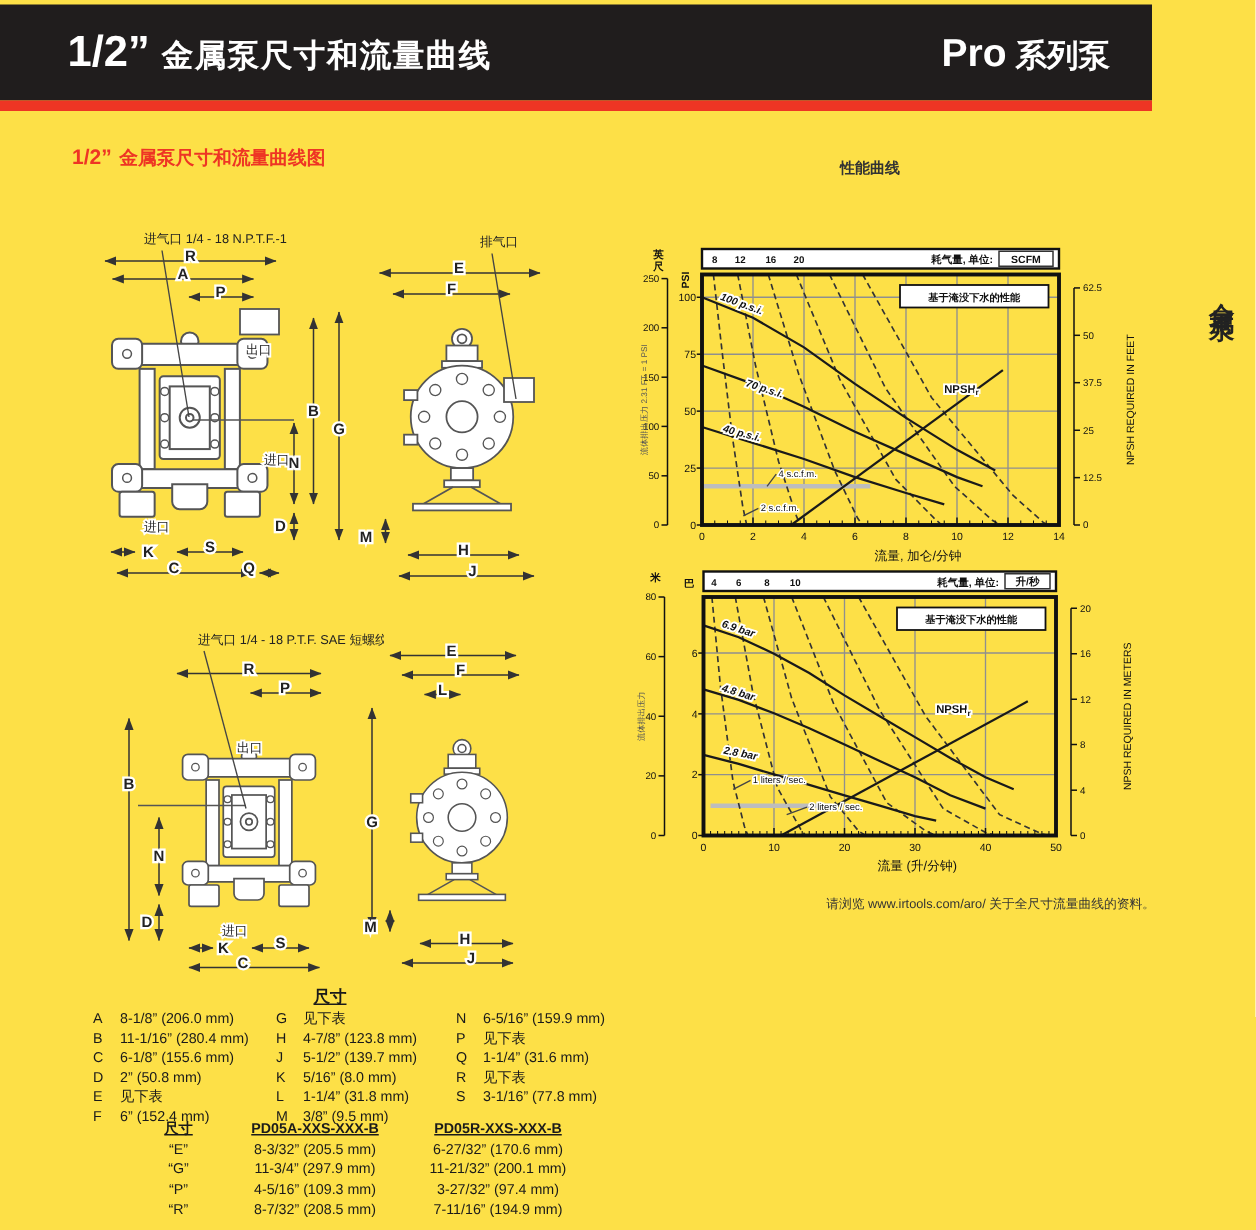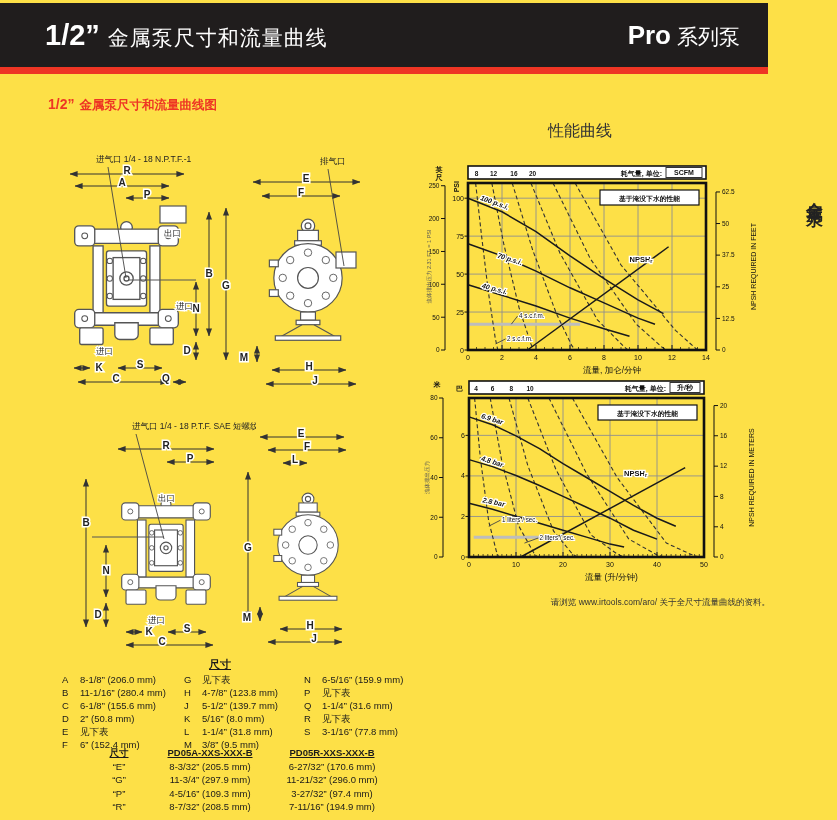--- a/index.html
+++ b/index.html
@@ -4,32 +4,32 @@
 <style>
   *{margin:0;padding:0;box-sizing:border-box}
   html,body{background:#fff}
   body{font-family:"Liberation Sans","DejaVu Sans",sans-serif;color:#1a1a1a}
   .page{position:relative;width:837px;height:820px;background:#fde047;overflow:hidden}
   .abs{position:absolute}
   .topbar{position:absolute;left:0;top:3px;width:768px;height:64px;background:#201d1d;color:#fff;
           display:flex;align-items:center;justify-content:space-between;padding:0 28px 0 45px}
   .title-left{display:flex;align-items:baseline;gap:8px}
   .t-frac{font-size:29px;font-weight:bold}
-  .t-rest{font-size:21px;font-weight:normal;letter-spacing:1px}
+  .t-rest{font-size:21px;font-weight:bold;letter-spacing:1px}
   .title-right{display:flex;align-items:flex-end;gap:6px}
   .t-pro{font-size:26px;font-weight:bold}
-  .t-series{font-size:21px;font-weight:normal}
+  .t-series{font-size:21px;font-weight:bold}
   .redrule{position:absolute;left:0;top:67px;width:768px;height:7px;background:#ee3524}
   .sidetab{position:absolute;left:803px;top:188px;writing-mode:vertical-rl;font-size:17px;
            font-weight:bold;letter-spacing:5px;color:#222}
   .subtitle{position:absolute;left:48px;top:96px;color:#ee3524;font-weight:bold;display:flex;align-items:baseline;gap:5px}
   .s-frac{font-size:14px}
   .s-rest{font-size:12.5px}
   .chart-head{position:absolute;left:400px;width:360px;text-align:center}
-  .perf-title{top:121px;font-size:16px;font-weight:normal;color:#333}
+  .perf-title{top:105px;font-size:10px;font-weight:bold;color:#333}
   .perf-sub{top:146px;font-size:10px;color:#222}
   .note{position:absolute;left:430px;top:597px;width:340px;text-align:right;font-size:8.5px;color:#333}
   
   svg text{font-family:"Liberation Sans","DejaVu Sans",sans-serif}
   .dim{stroke:#333;stroke-width:1}
   .leader{stroke:#444;stroke-width:0.9}
   .dimlabel{font-size:10px;font-weight:600;fill:#222;paint-order:stroke;stroke:#fff;stroke-width:3px}
   .port{font-size:8.5px;fill:#222;paint-order:stroke;stroke:#fff;stroke-width:2.5px}
   .callout{font-size:8.5px;fill:#222}
   .part{fill:#fff;stroke:#555;stroke-width:1.2}
@@ -589,21 +589,21 @@
         <div><span>PD05R-XXS-XXX-B</span></div>
       </div>
       <div class="mt-row">
         <div>“E”</div>
         <div>8-3/32” (205.5 mm)</div>
         <div>6-27/32” (170.6 mm)</div>
       </div>
       <div class="mt-row">
         <div>“G”</div>
         <div>11-3/4” (297.9 mm)</div>
-        <div>11-21/32” (296.0 mm)</div>
+        <div>11-21/32” (200.1 mm)</div>
       </div>
       <div class="mt-row">
         <div>“P”</div>
         <div>4-5/16” (109.3 mm)</div>
         <div>3-27/32” (97.4 mm)</div>
       </div>
       <div class="mt-row">
         <div>“R”</div>
         <div>8-7/32” (208.5 mm)</div>
         <div>7-11/16” (194.9 mm)</div>

